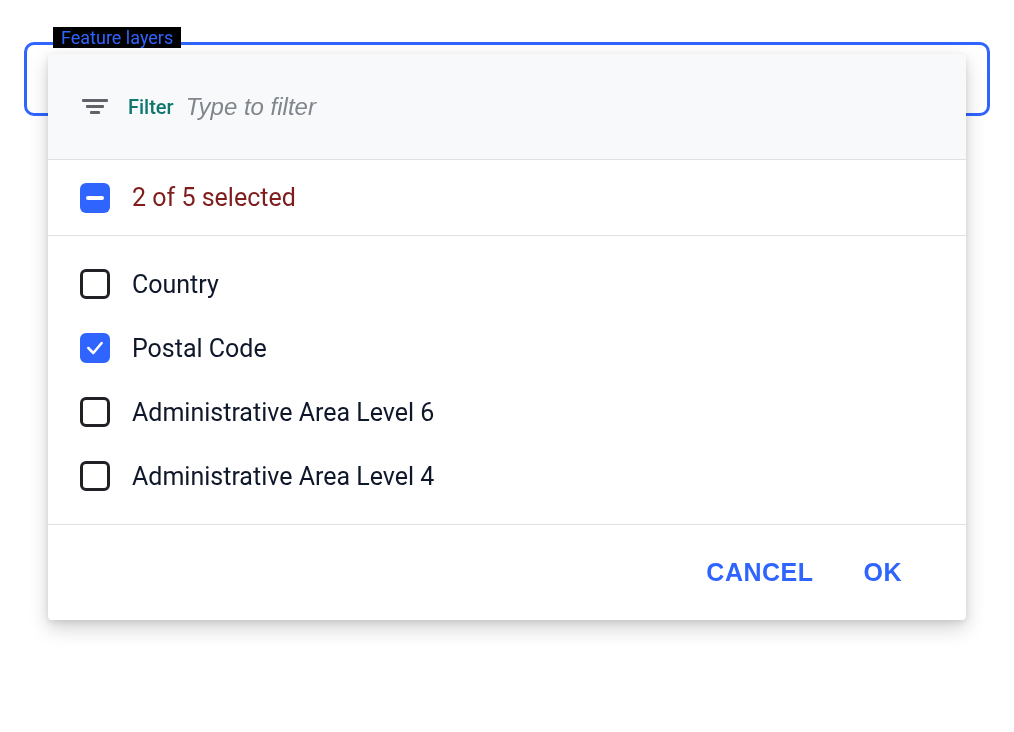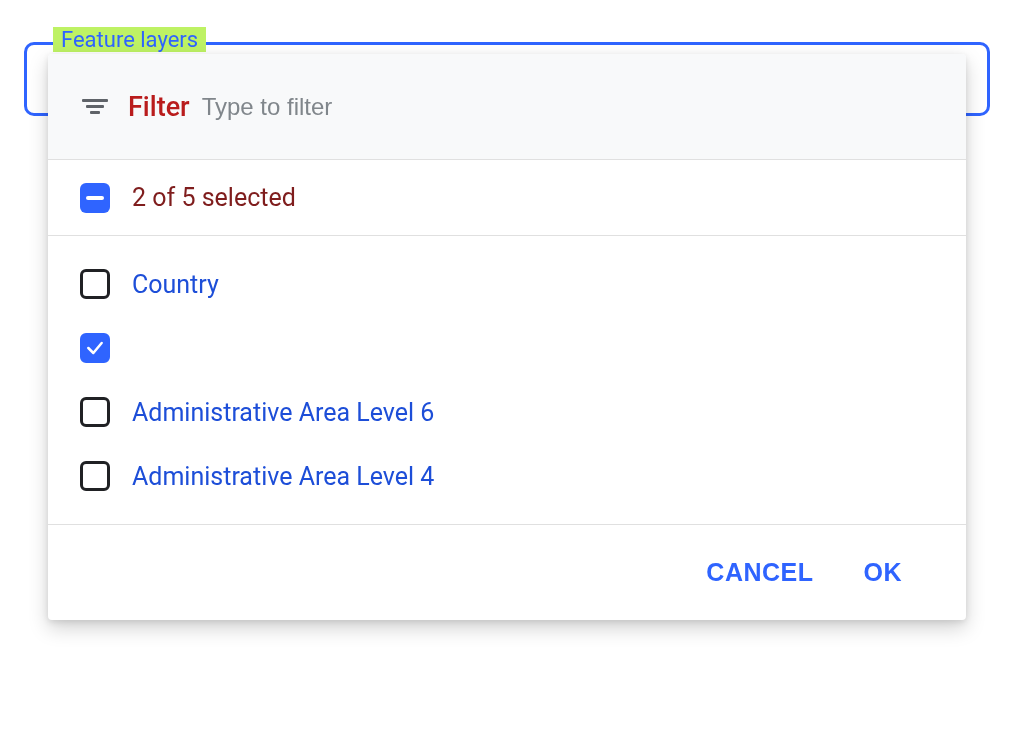--- a/index.html
+++ b/index.html
@@ -20,23 +20,23 @@
     border: 3px solid #2f64ff;
     border-radius: 10px;
     height: 74px;
     margin-top: 18px;
   }
   .outlined-legend {
     position: absolute;
     top: -18px;
     left: 26px;
     padding: 0 8px;
-    background: #bef264;
+    background: #000000;
     color: #2f64ff;
-    font-size: 22px;
+    font-size: 18px;
     font-weight: 400;
   }
   .dropdown-panel {
     position: absolute;
     top: 54px;
     left: 48px;
     width: 918px;
     background: #fff;
     border-radius: 4px;
     box-shadow: 0 8px 20px rgba(0,0,0,0.18), 0 2px 6px rgba(0,0,0,0.10);
@@ -61,32 +61,33 @@
   .filter-icon span {
     display: block;
     height: 3px;
     background: #5f6368;
     border-radius: 1px;
   }
   .filter-icon span:nth-child(1) { width: 26px; }
   .filter-icon span:nth-child(2) { width: 18px; }
   .filter-icon span:nth-child(3) { width: 10px; }
   .filter-label {
-    font-size: 27px;
+    font-size: 20px;
     font-weight: 500;
-    color: #b91c1c;
+    color: #0f766e;
   }
   .filter-input {
     border: none;
     outline: none;
     background: transparent;
     font-size: 24px;
     color: #8b5cf6;
     flex: 1;
     margin-left: -10px;
+    font-style: italic;
   }
   .filter-input::placeholder { color: #80868b; }
 
   .select-all-row {
     display: flex;
     align-items: center;
     gap: 22px;
     height: 76px;
     padding: 0 32px;
     border-bottom: 1px solid #e0e0e0;
@@ -113,21 +114,21 @@
   .options {
     padding: 16px 0;
   }
   .option-row {
     display: flex;
     align-items: center;
     gap: 22px;
     height: 64px;
     padding: 0 32px;
     font-size: 25px;
-    color: #1d4ed8;
+    color: #0f172a;
     cursor: pointer;
   }
   .checkbox {
     width: 30px;
     height: 30px;
     border: 3px solid #202124;
     border-radius: 6px;
     display: inline-flex;
     align-items: center;
     justify-content: center;
@@ -202,20 +203,21 @@
         <div class="option-row">
           <span class="checkbox"></span>
           <span>Country</span>
         </div>
         <div class="option-row">
           <span class="checkbox checked">
             <svg class="checkmark" viewBox="0 0 24 24">
               <path d="M4 12 L10 18 L20 6"></path>
             </svg>
           </span>
+          <span>Postal Code</span>
         </div>
         <div class="option-row">
           <span class="checkbox"></span>
           <span>Administrative Area Level 6</span>
         </div>
         <div class="option-row">
           <span class="checkbox"></span>
           <span>Administrative Area Level 4</span>
         </div>
       </div>

